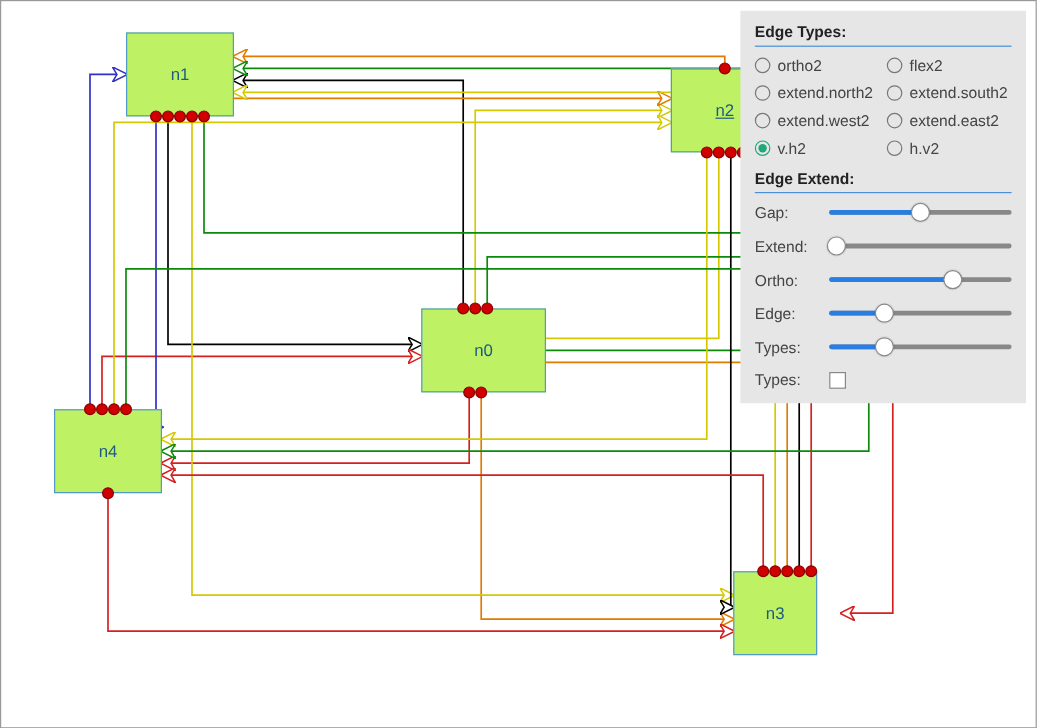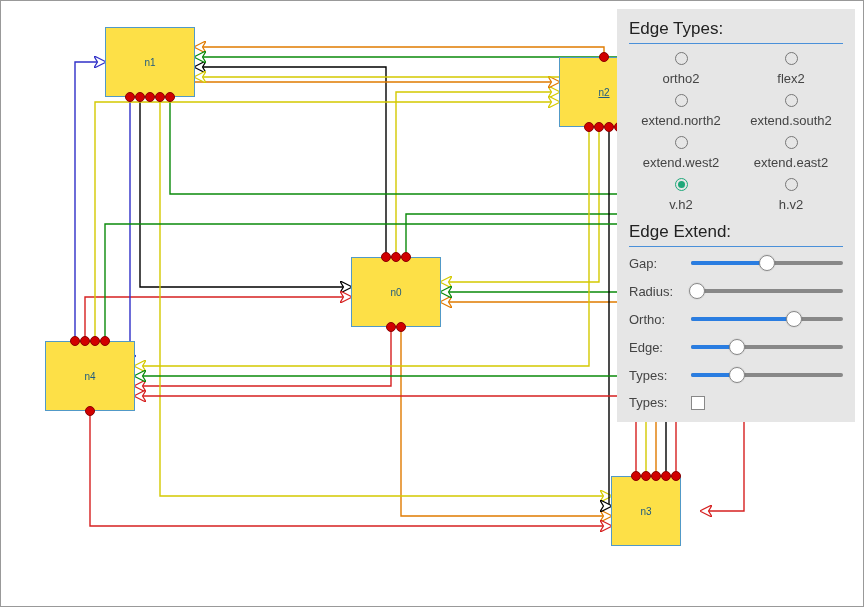--- a/index.html
+++ b/index.html
@@ -19,28 +19,28 @@
     overflow: hidden;
   }
   svg.edges {
     position: absolute;
     left: 0; top: 0;
     width: 100%; height: 100%;
     pointer-events: none;
   }
   .node {
     position: absolute;
-    background: #fde047;
+    background: #bef264;
     border: 1px solid #5199c7;
     box-sizing: border-box;
     display: flex;
     align-items: center;
     justify-content: center;
     color: #1f5a80;
-    font-size: 10px;
+    font-size: 14px;
     cursor: move;
   }
   .port {
     position: absolute;
     width: 8px;
     height: 8px;
     border-radius: 50%;
     background: #d10000;
     border: 1px solid #8a0000;
     transform: translate(-50%, -50%);
@@ -53,22 +53,22 @@
     top: 8px;
     width: 238px;
     background: #e6e6e6;
     padding: 10px 12px 12px;
     box-sizing: border-box;
     font-size: 13px;
     z-index: 50;
   }
   .panel h4 {
     margin: 0 0 4px 0;
-    font-size: 17px;
-    font-weight: normal;
+    font-size: 13px;
+    font-weight: bold;
     color: #222;
   }
   .hr {
     height: 1px;
     background: #4a90d9;
     margin: 2px 0 8px;
   }
   .radios {
     display: grid;
     grid-template-columns: 1fr 1fr;
@@ -76,21 +76,20 @@
     column-gap: 6px;
     margin-bottom: 10px;
   }
   .radio {
     display: flex;
     align-items: center;
     gap: 6px;
     color: #444;
     cursor: pointer;
     white-space: nowrap;
-    flex-direction: column;
   }
   .radio .circ {
     width: 13px;
     height: 13px;
     border-radius: 50%;
     border: 1.5px solid #777;
     box-sizing: border-box;
     display: flex;
     align-items: center;
     justify-content: center;
@@ -205,21 +204,21 @@
         <path d="M 738 178 L 738 86 L 648 86" fill="none" stroke="#e07b00" stroke-width="1.4" marker-end="url(#arr-e07b00)"></path>
         <path d="M 635 475 L 635 395 L 134 395" fill="none" stroke="#d62020" stroke-width="1.4" marker-end="url(#arr-d62020)"></path>
         <path d="M 89 410 L 89 525 L 610 525" fill="none" stroke="#d62020" stroke-width="1.4" marker-end="url(#arr-d62020)"></path>
         <path d="M 675 475 L 675 233 L 688 233" fill="none" stroke="#d62020" stroke-width="1.4" marker-end="url(#arr-d62020)"></path>
         <path d="M 743 248 L 743 510 L 700 510" fill="none" stroke="#d62020" stroke-width="1.4" marker-end="url(#arr-d62020)"></path>
         <path d="M 104 340 L 104 223 L 688 223" fill="none" stroke="#0b8a0b" stroke-width="1.4" marker-end="url(#arr-0b8a0b)"></path>
         <path d="M 723 248 L 723 375 L 134 375" fill="none" stroke="#0b8a0b" stroke-width="1.4" marker-end="url(#arr-0b8a0b)"></path>
       </g>
   </svg>
   <div id="nodes-layer">
-      <div class="node" style="left: 350px; top: 256px; width: 90px; height: 70px;">
+      <div class="node" style="left: 350px; top: 256px; width: 104px; height: 70px;">
         <span>n0</span>
       </div>
       <div class="node" style="left: 104px; top: 26px; width: 90px; height: 70px;">
         <span>n1</span>
       </div>
       <div class="node" style="left: 558px; top: 56px; width: 90px; height: 70px; text-decoration: underline;">
         <span>n2</span>
       </div>
       <div class="node" style="left: 610px; top: 475px; width: 70px; height: 70px;">
         <span>n3</span>
@@ -303,21 +302,21 @@
     <h4>Edge Extend:</h4>
     <div class="hr"></div>
     <div class="params">
       <span>Gap:</span>
       <div class="slider">
           <div class="track"></div>
           <div class="fill" id="fill-gap" style="width: 50%;"></div>
           <div class="thumb" id="thumb-gap" style="left: 50%;"></div>
         </div>
 
-      <span>Radius:</span>
+      <span>Extend:</span>
       <div class="slider">
           <div class="track"></div>
           <div class="fill" id="fill-radius" style="width: 4%;"></div>
           <div class="thumb" id="thumb-radius" style="left: 4%;"></div>
         </div>
 
       <span>Ortho:</span>
       <div class="slider">
           <div class="track"></div>
           <div class="fill" id="fill-ortho" style="width: 68%;"></div>

